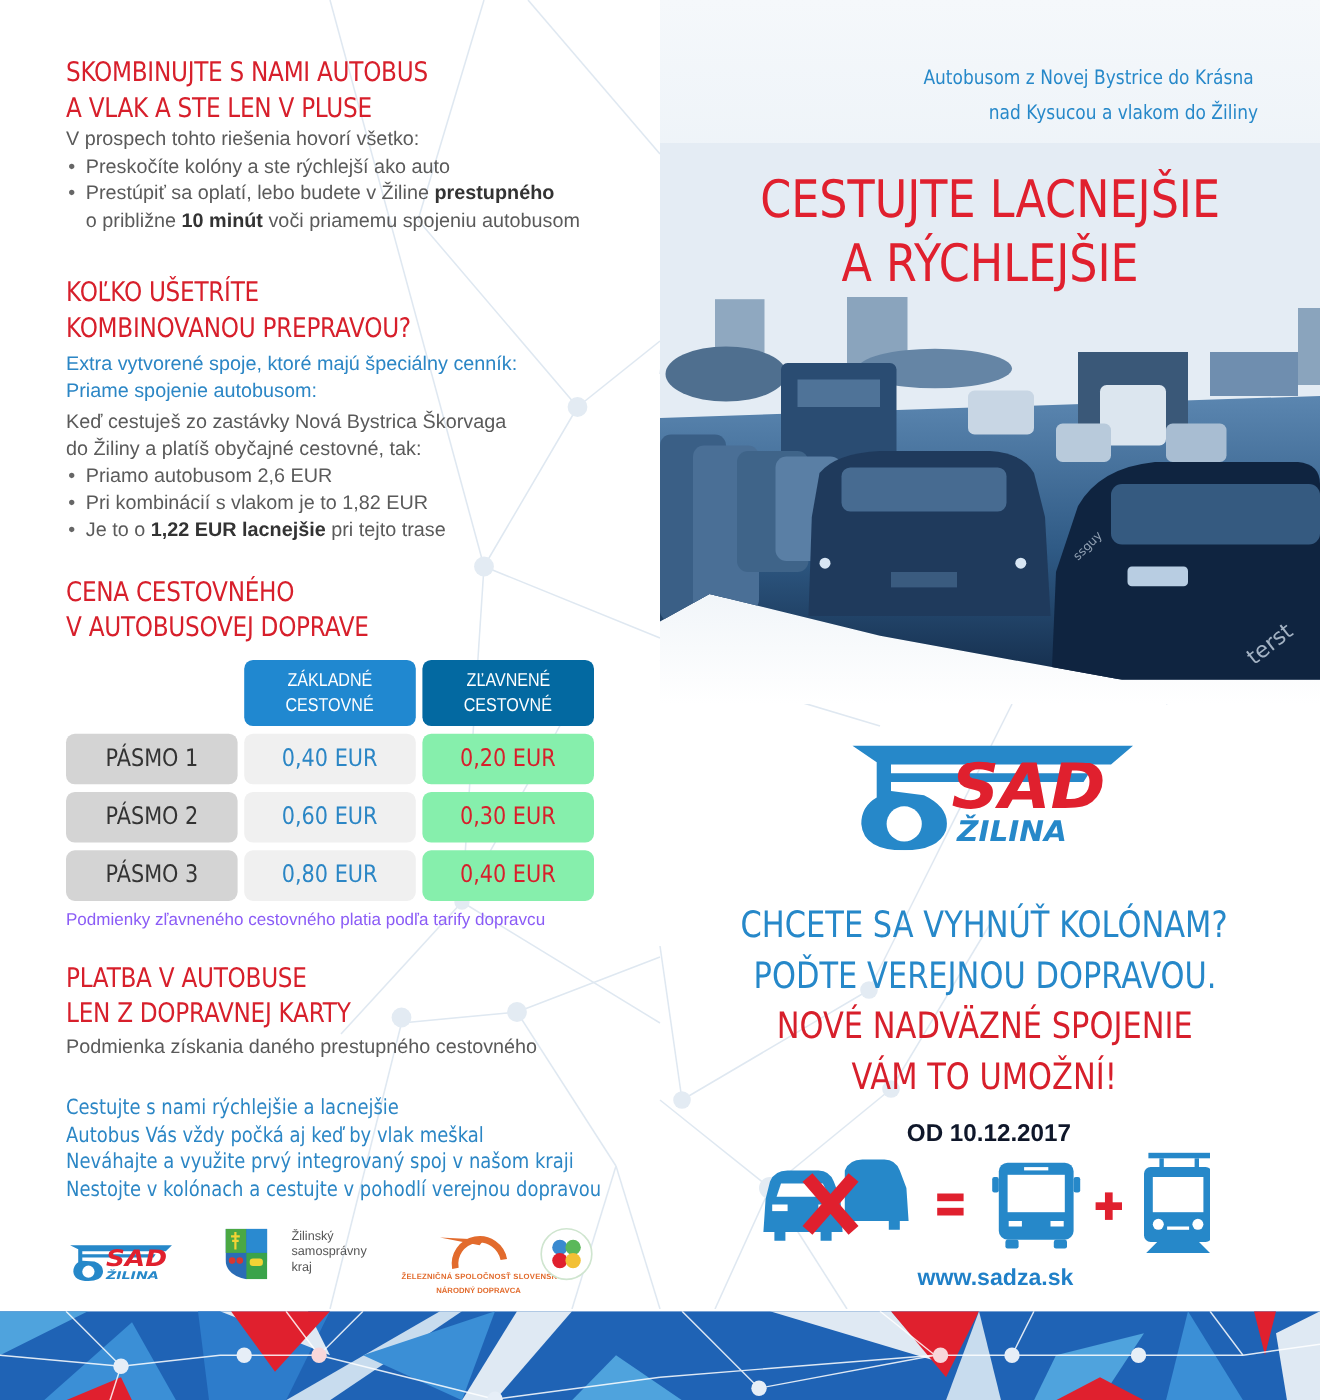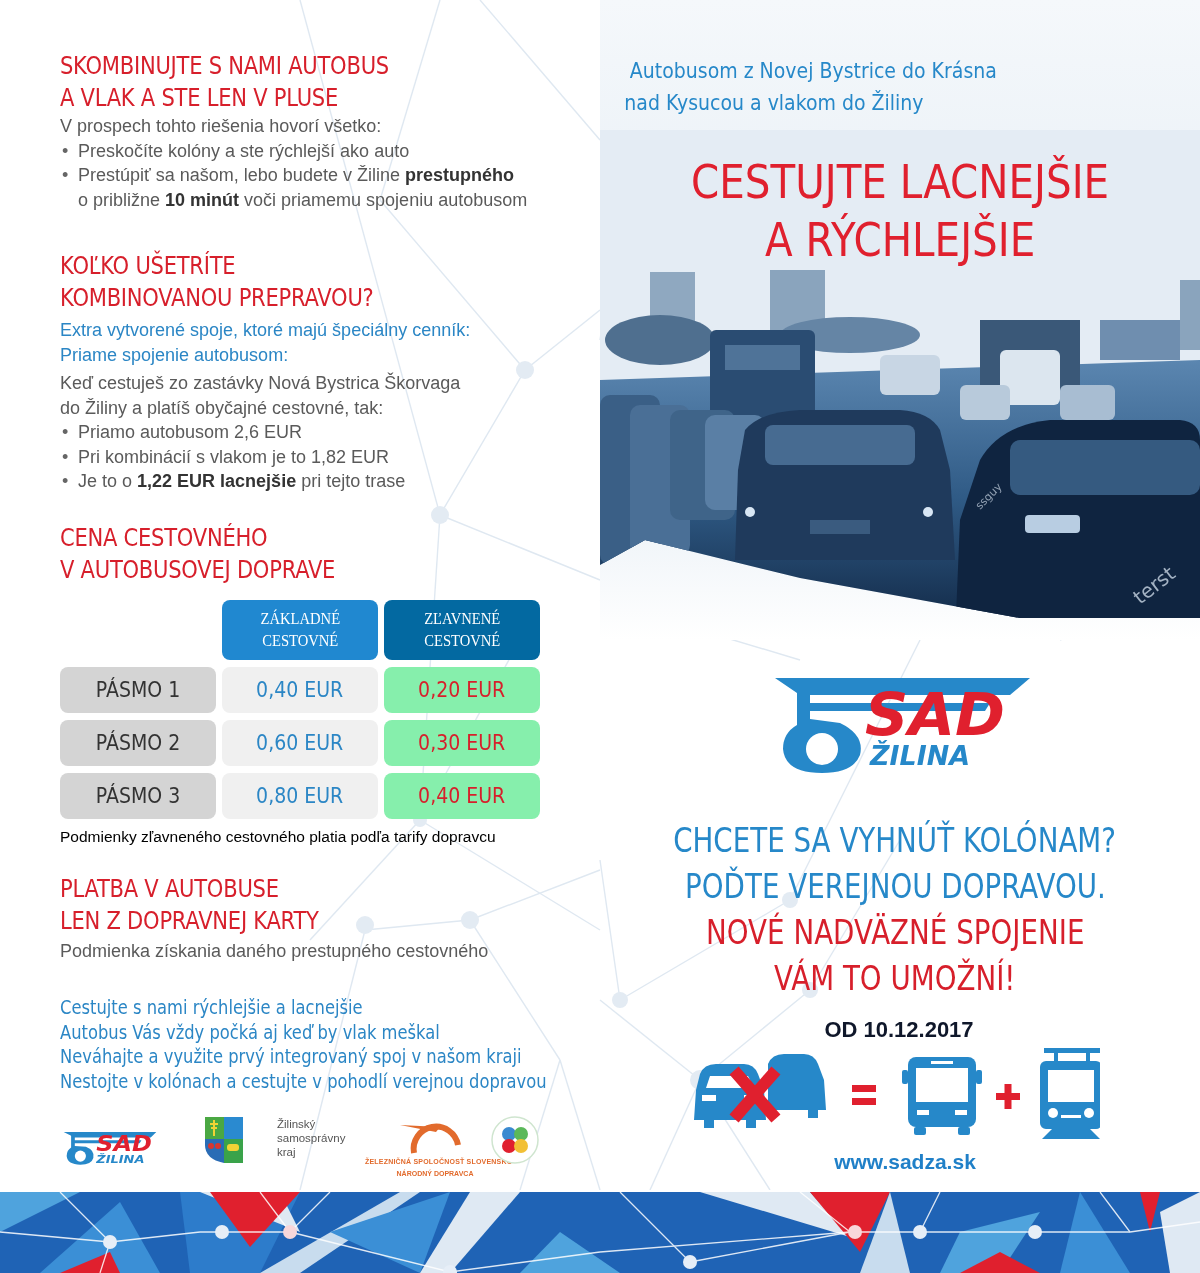--- a/index.html
+++ b/index.html
@@ -17,51 +17,51 @@
   .bullet .dot { display: inline-block; width: 16px; color: #666; }
   .indent { padding-left: 18px; }
   b { color: #333; }
 
   #sec1 { position: absolute; top: 0; }
   #sec2 { position: absolute; top: 200px; }
   #sec3 { position: absolute; top: 472px; }
   #sec4 { position: absolute; top: 823px; }
   #sec5 { position: absolute; top: 945px; }
 
-  .p-blue.small { font-size: 15.5px; color: #000000; line-height: 21px; }
+  .p-blue.small { font-size: 15.5px; color: #8b5cf6; line-height: 21px; }
   .p-blue.cond { font-family: "DejaVu Sans", sans-serif; font-size: 19px; transform: scaleX(0.86); transform-origin: left top; line-height: 24.5px; }
 
   
   .ptable { position: absolute; top: 550px; left: 0; width: 480px; }
-  .ph { position: absolute; top: 0; width: 156px; height: 60px; border-radius: 8px; color: #fff; text-align: center; font-family: Liberation Serif, serif; font-size: 17px; line-height: 22px; padding-top: 8px; }
+  .ph { position: absolute; top: 0; width: 156px; height: 60px; border-radius: 8px; color: #fff; text-align: center; font-family: Liberation Sans, sans-serif; font-size: 17px; line-height: 22px; padding-top: 8px; }
   .ph span { display: inline-block; transform: scaleX(0.86); }
   .ph.blue { left: 162px; background: #2088d0; }
   .ph.red { left: 324px; background: #0369a1; }
   .prow { position: absolute; left: 0; width: 480px; height: 46px; }
   .pcell { position: absolute; top: 0; height: 46px; border-radius: 8px; text-align: center; line-height: 46px; font-family: "DejaVu Sans", sans-serif; font-size: 22px; }
   .pcell span { display: inline-block; transform: scaleX(0.86); }
   .pcell.zone { left: 0; width: 156px; background: #d4d4d4; color: #333; }
   .pcell.basic { left: 162px; width: 156px; background: #f0f0f0; color: #2b86c5; }
   .pcell.disc { left: 324px; width: 156px; background: #86efac; color: #d71f2b; }
 
   
   .logos { position: absolute; left: 60px; top: 1115px; width: 490px; height: 70px; }
   .logo-sad-s { position: absolute; left: 0; top: 5px; width: 100px; height: 50px; }
   .logo-zsk { position: absolute; left: 145px; top: 2px; width: 150px; height: 55px; }
   .logo-zsk .crest { position: absolute; left: 0; top: 0; width: 38px; height: 46px; }
-  .logo-zsk .txt { position: absolute; left: 60px; top: 0; font-size: 11.5px; line-height: 14px; color: #555; margin-left: 12px; }
+  .logo-zsk .txt { position: absolute; left: 60px; top: 0; font-size: 11.5px; line-height: 14px; color: #555; }
   .logo-zssk { position: absolute; left: 305px; top: 0; width: 140px; height: 70px; }
   .logo-zssk .l1 { position: absolute; left: 0; top: 43px; width: 140px; text-align: center; font-size: 7px; font-weight: bold; color: #e26b2d; letter-spacing: 0.2px; white-space: nowrap; }
   .logo-zssk .l2 { position: absolute; left: 0; top: 55px; width: 140px; text-align: center; font-size: 7px; font-weight: bold; color: #e26b2d; white-space: nowrap; }
   .logo-idsk { position: absolute; left: 430px; top: 0; width: 50px; height: 50px; }
 
   
   .right-bg { position: absolute; left: 600px; top: 0; width: 600px; height: 640px; background: linear-gradient(#f5f8fb 0%, #eaf1f7 35%, #d7e3ee 55%, #ffffff 100%); }
   .photo { position: absolute; left: 600px; top: 0; width: 600px; height: 640px; }
-  .subtitle { position: absolute; left: 600px; top: 55px; width: 564px; text-align: left; color: #2688c9; font-family: "DejaVu Sans", sans-serif; font-size: 22px; line-height: 32px; }
+  .subtitle { position: absolute; left: 600px; top: 55px; width: 564px; text-align: right; color: #2688c9; font-family: "DejaVu Sans", sans-serif; font-size: 18px; line-height: 32px; }
   .subtitle span { display: inline-block; transform: scaleX(0.86); white-space: nowrap; }
   .headline { position: absolute; left: 600px; top: 153px; width: 600px; text-align: center; color: #e0202e; font-family: "DejaVu Sans", sans-serif; font-size: 47px; line-height: 58px; }
   .headline span { display: inline-block; transform: scaleX(0.86); white-space: nowrap; }
 
   .logo-sad-big { position: absolute; left: 765px; top: 663px; width: 270px; height: 110px; }
 
   .cta { position: absolute; left: 600px; top: 818px; width: 590px; text-align: center; font-family: "DejaVu Sans", sans-serif; font-size: 33px; line-height: 46px; }
   .cta .line { display: block; white-space: nowrap; }
   .cta .line span { display: inline-block; transform: scaleX(0.84); }
   .cta .blue { color: #2688c9; }
@@ -122,21 +122,21 @@
   </g>
 </svg>
 
 <div class="left">
 
   <div id="sec1">
     <div class="h-red">SKOMBINUJTE S NAMI AUTOBUS</div>
     <div class="h-red">A VLAK A STE LEN V PLUSE</div>
     <div class="p-grey">V prospech tohto riešenia hovorí všetko:</div>
     <div class="p-grey bullet"><span class="dot">•</span><span>Preskočíte kolóny a ste rýchlejší ako auto</span></div>
-    <div class="p-grey bullet"><span class="dot">•</span><span>Prestúpiť sa našom, lebo budete v Žiline </span><b>prestupného</b></div>
+    <div class="p-grey bullet"><span class="dot">•</span><span>Prestúpiť sa oplatí, lebo budete v Žiline </span><b>prestupného</b></div>
     <div class="p-grey indent"><span>o približne </span><b>10 minút</b><span> voči priamemu spojeniu autobusom</span></div>
   </div>
 
   <div id="sec2">
     <div class="h-red">KOĽKO UŠETRÍTE</div>
     <div class="h-red" style="margin-bottom:4px">KOMBINOVANOU PREPRAVOU?</div>
     <div class="p-blue">Extra vytvorené spoje, ktoré majú špeciálny cenník:</div>
     <div class="p-blue" style="margin-bottom:4px">Priame spojenie autobusom:</div>
     <div class="p-grey">Keď cestuješ zo zastávky Nová Bystrica Škorvaga</div>
     <div class="p-grey">do Žiliny a platíš obyčajné cestovné, tak:</div>

